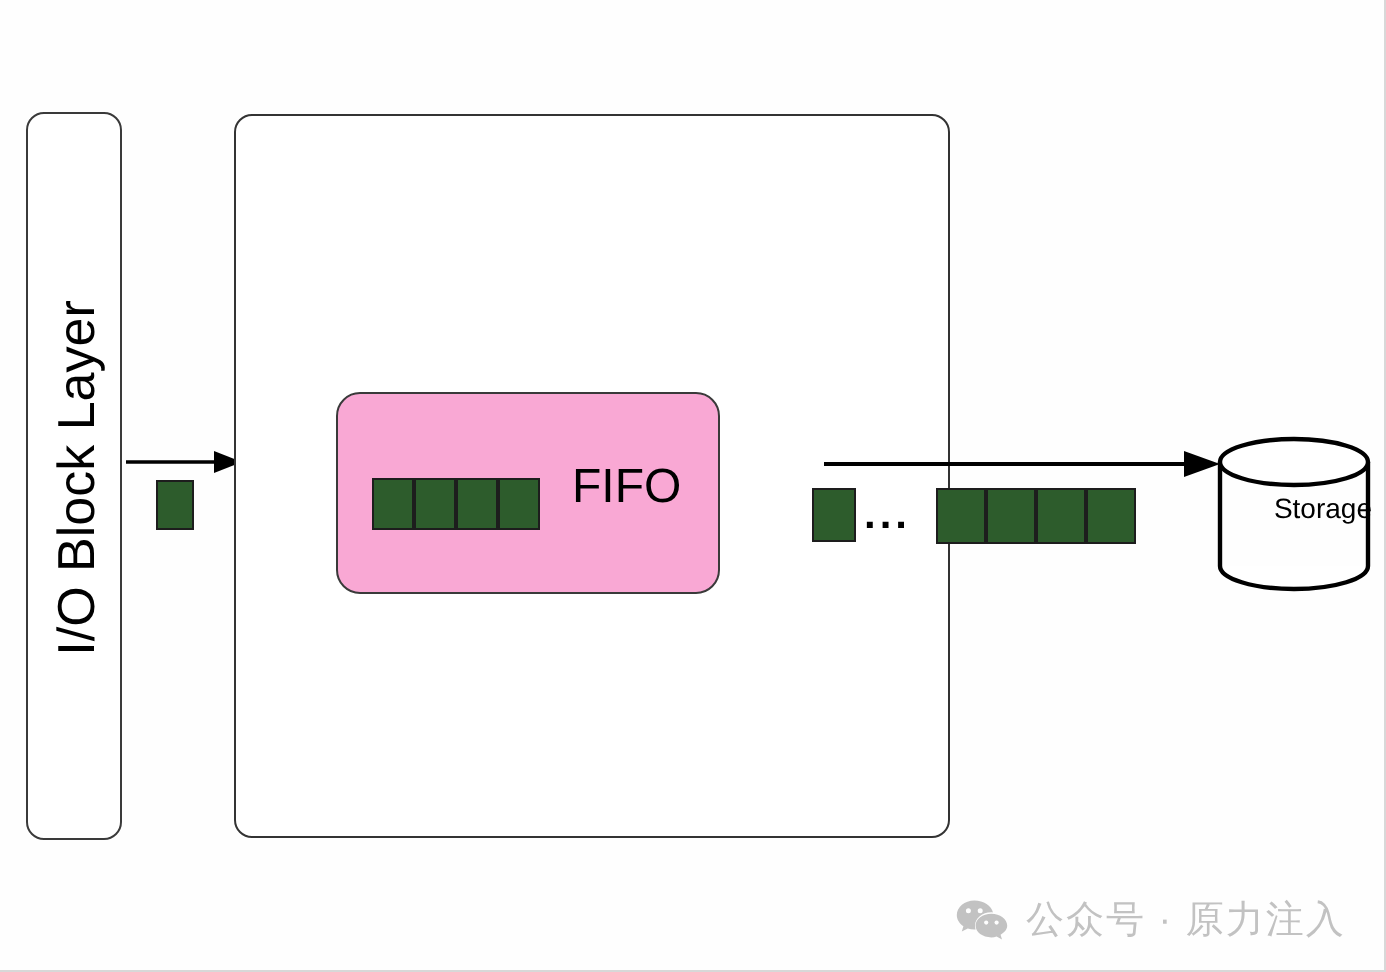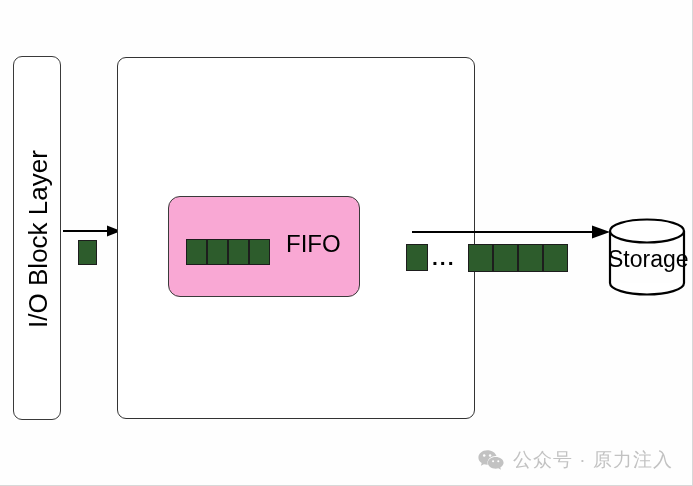--- a/index.html
+++ b/index.html
@@ -168,22 +168,22 @@
     left: 608px;
     top: 218px;
     width: 78px;
     height: 78px;
   }
   #storage-label {
     position: absolute;
     left: 608px;
     top: 246px;
     width: 78px;
-    text-align: left;
-    font-size: 23px;
+    text-align: right;
+    font-size: 14px;
     color: #000;
   }
 
   
   #watermark {
     position: absolute;
     left: 478px;
     top: 447px;
     display: flex;
     align-items: center;

